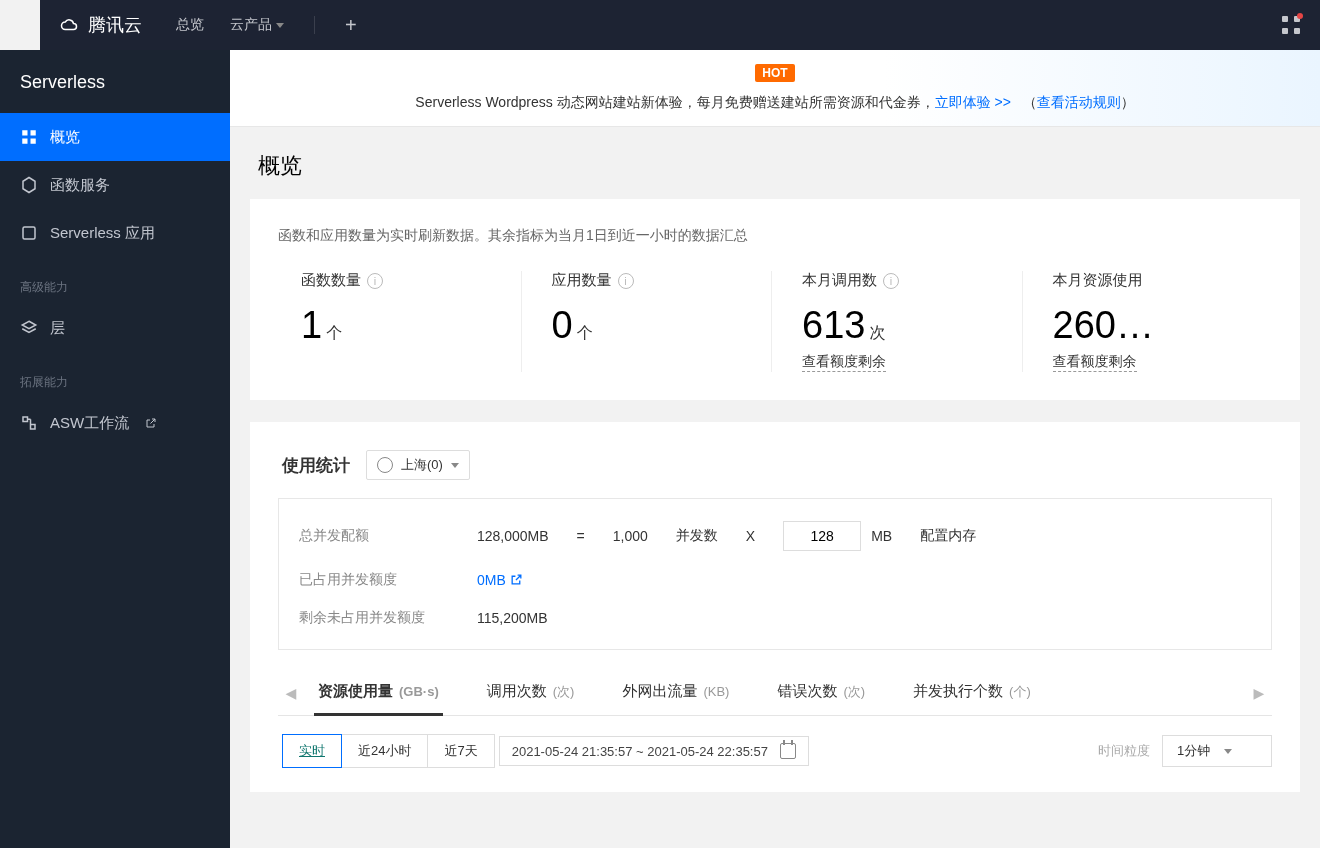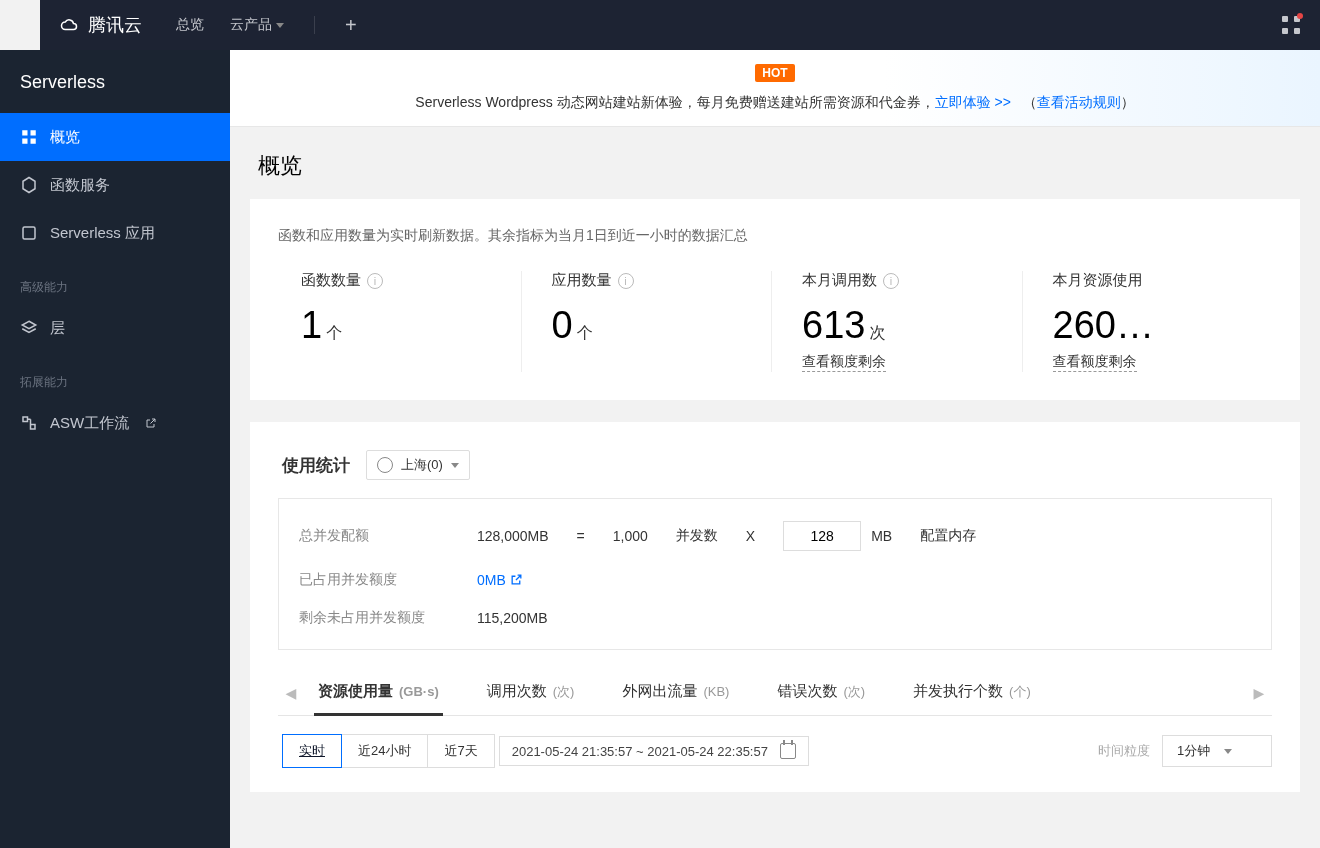--- a/index.html
+++ b/index.html
@@ -60,21 +60,21 @@
   .tab-scroll-l,.tab-scroll-r{width:26px;height:100%;display:flex;align-items:center;justify-content:center;color:#bbb;font-size:14px;cursor:pointer;}
   .tabs{display:flex;flex:1;gap:40px;padding:0 10px;}
   .tab{padding:12px 4px;font-size:15px;color:#333;cursor:pointer;display:flex;align-items:baseline;gap:6px;}
   .tab .u{font-size:13px;color:#999;}
   .tab.active{font-weight:600;border-bottom:3px solid #333;margin-bottom:-1px;}
   
   .time-row{display:flex;align-items:center;gap:0;margin-top:18px;padding-left:4px;}
   .seg-group{display:flex;}
   .seg{border:1px solid #ddd;padding:7px 16px;font-size:13px;background:#fff;cursor:pointer;}
   .seg+.seg{border-left:none;}
-  .seg.active{color:#0f172a;border-color:#006eff;position:relative;z-index:1;text-decoration:underline;}
+  .seg.active{color:#0f766e;border-color:#006eff;position:relative;z-index:1;text-decoration:underline;}
   .date-range{display:flex;align-items:center;border:1px solid #ddd;background:#fff;padding:6px 12px;margin-left:4px;font-size:13px;gap:12px;color:#444;}
   .cal-icon{width:16px;height:16px;border:1.3px solid #888;border-radius:2px;position:relative;}
   .cal-icon::before{content:"";position:absolute;top:-4px;left:2px;width:2px;height:5px;background:#888;}
   .cal-icon::after{content:"";position:absolute;top:-4px;right:2px;width:2px;height:5px;background:#888;}
   .gran{margin-left:auto;display:flex;align-items:center;gap:12px;font-size:13px;}
   .gran-label{color:#aaa;}
   .gran-sel{border:1px solid #ddd;background:#fff;padding:6px 14px;display:flex;align-items:center;gap:14px;cursor:pointer;min-width:110px;justify-content:flex-start;}
   
   .ic{width:18px;height:18px;display:inline-block;flex:none;}
   svg{display:block;}

